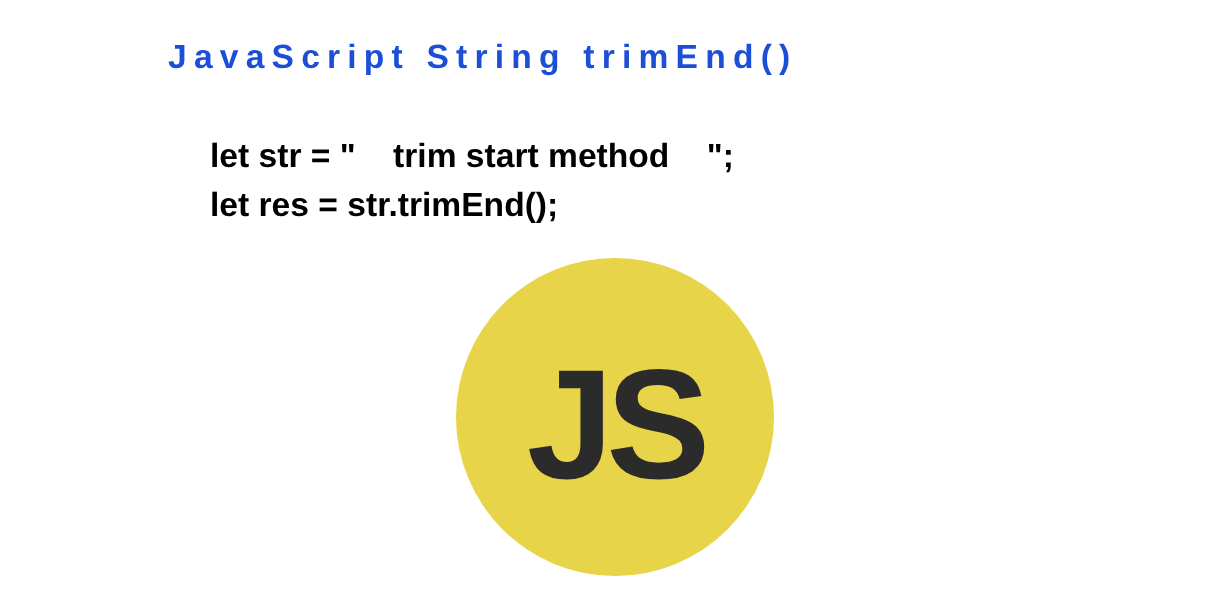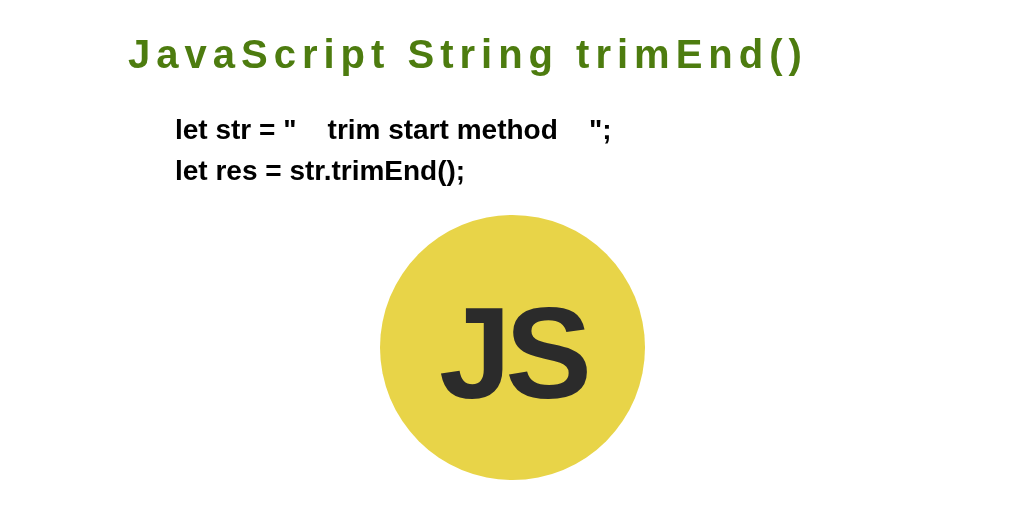--- a/index.html
+++ b/index.html
@@ -11,25 +11,25 @@
       width: 1024px;
       height: 512px;
       background: #ffffff;
       font-family: Arial, Helvetica, sans-serif;
       position: relative;
       overflow: hidden;
     }
     .title {
       position: absolute;
       top: 32px;
-      left: 128px;
-      font-size: 40px;
+      left: 140px;
+      font-size: 28px;
       font-weight: bold;
       letter-spacing: 6px;
-      color: #4d7c0f;
+      color: #1d4ed8;
     }
     .code-block {
       position: absolute;
       top: 110px;
       left: 175px;
       font-size: 28px;
       font-weight: bold;
       color: #000000;
       line-height: 1.45;
       white-space: pre;

